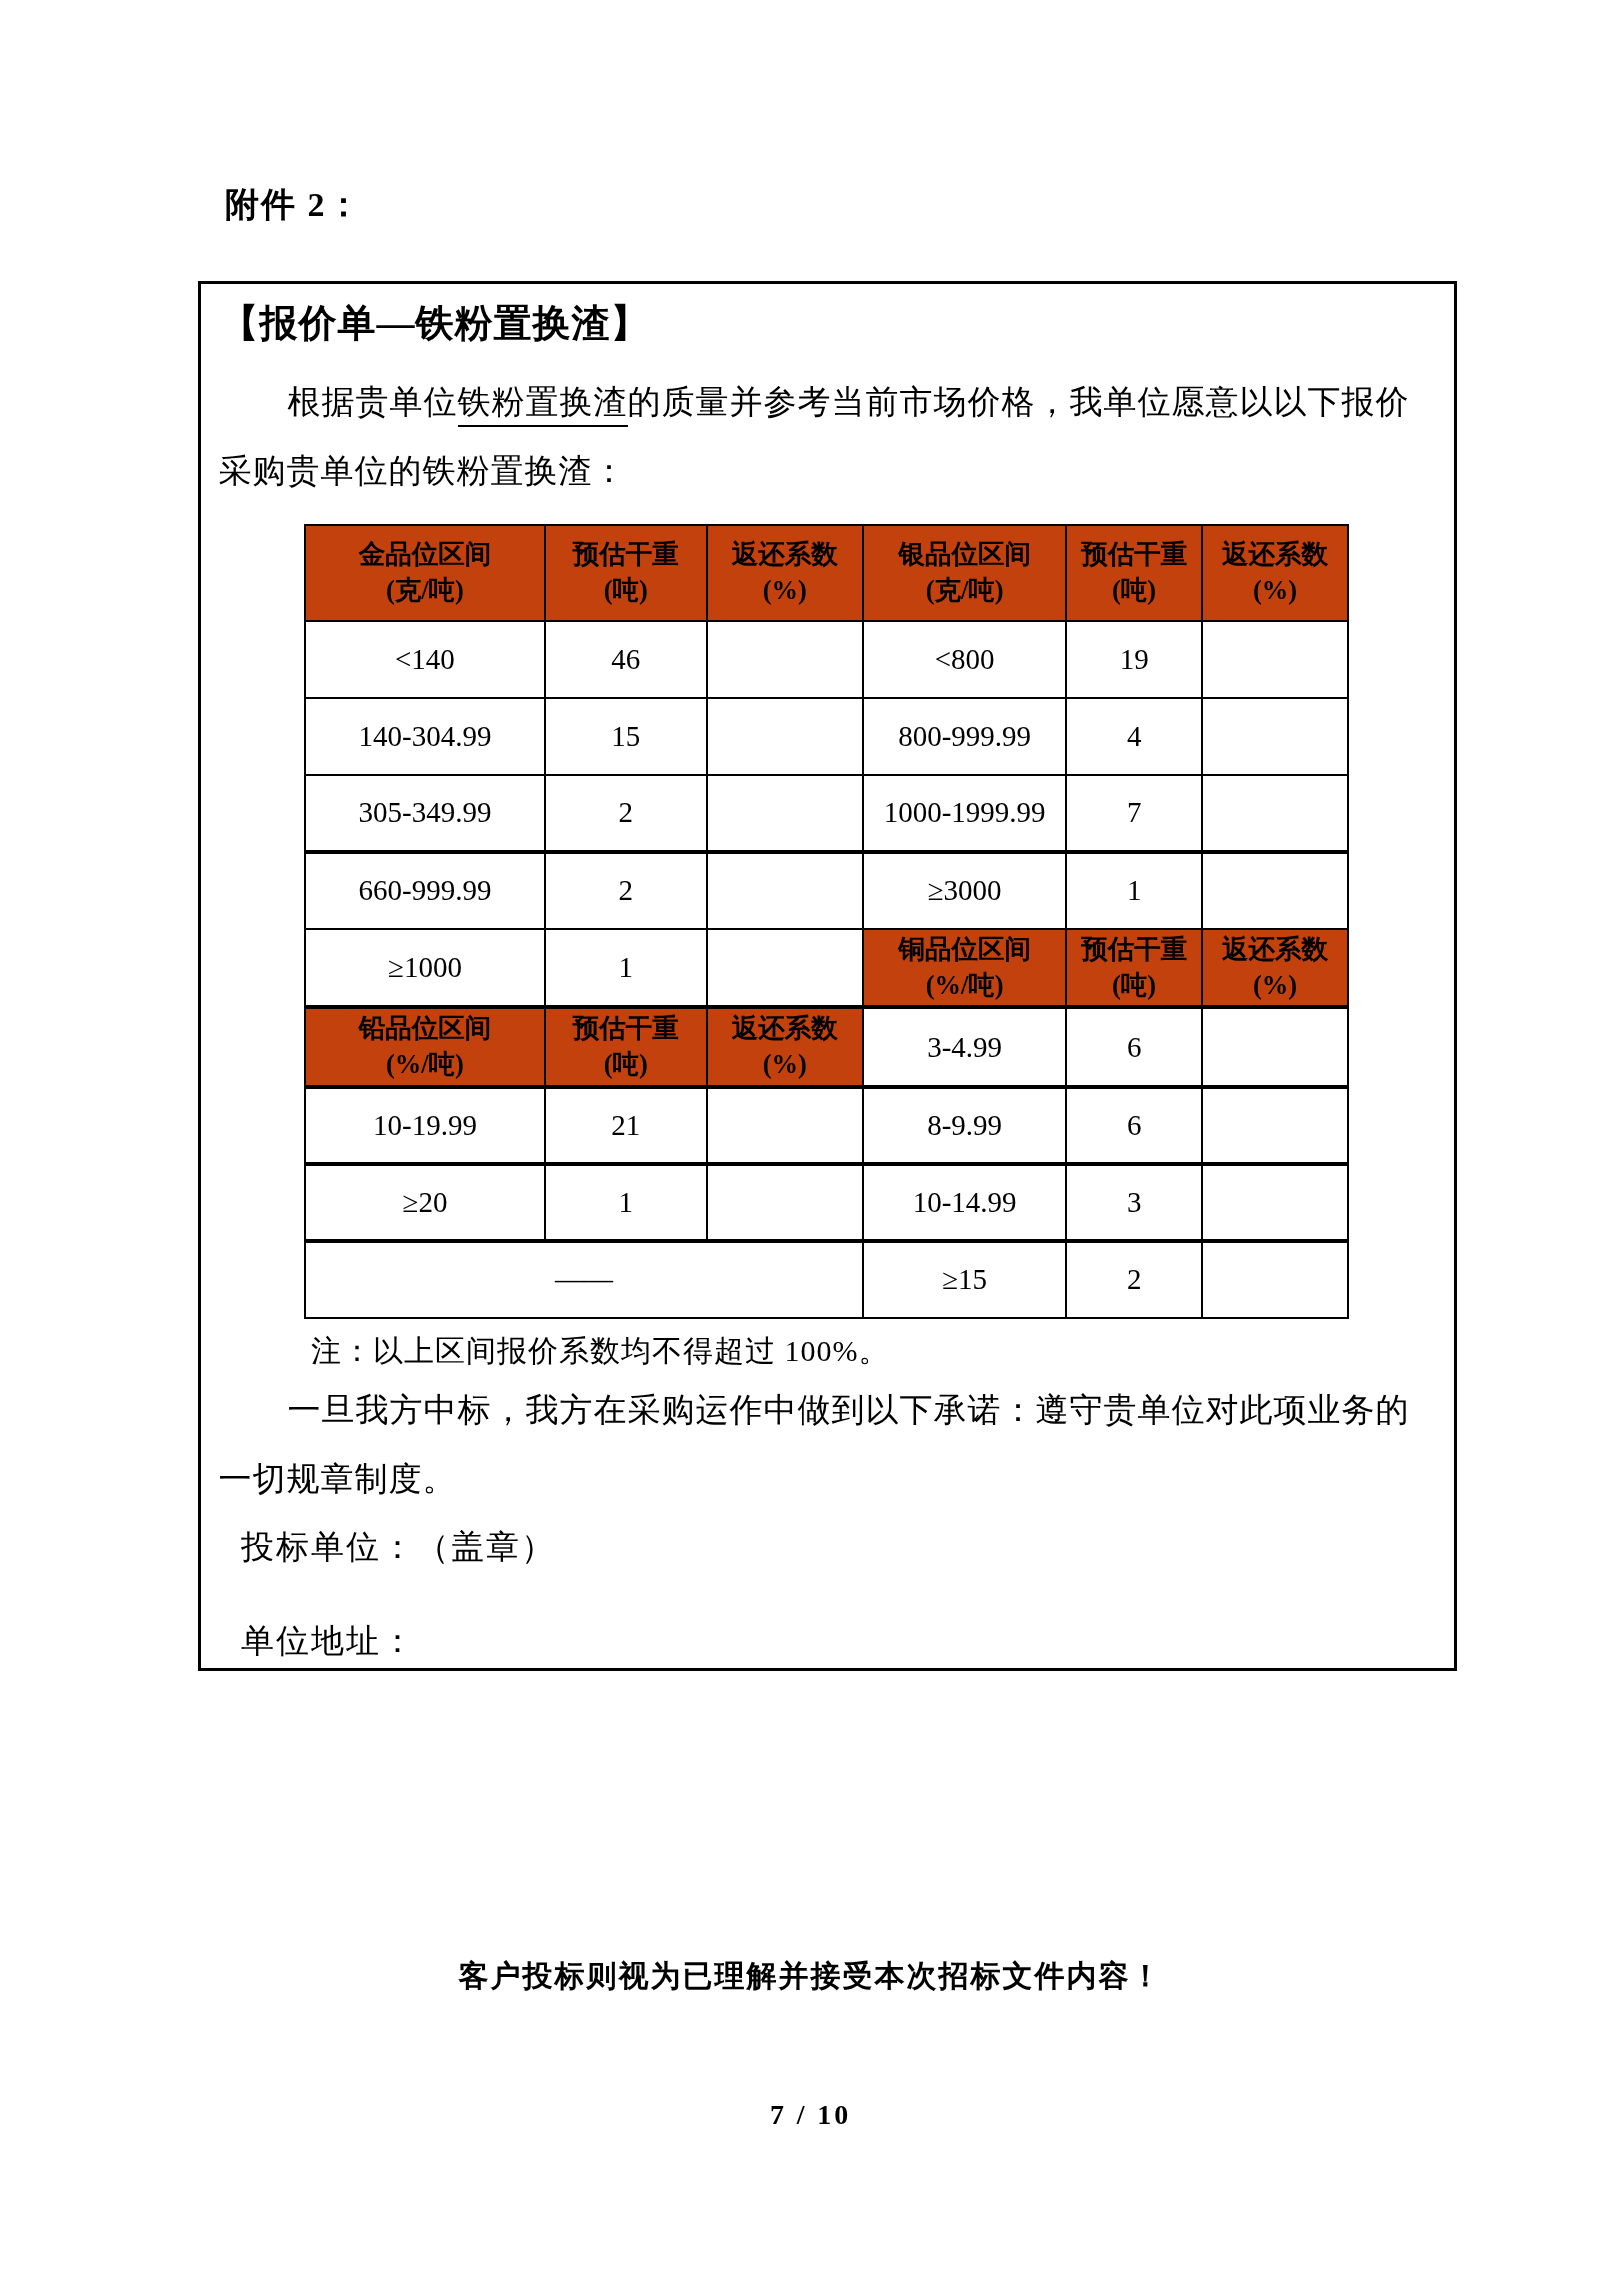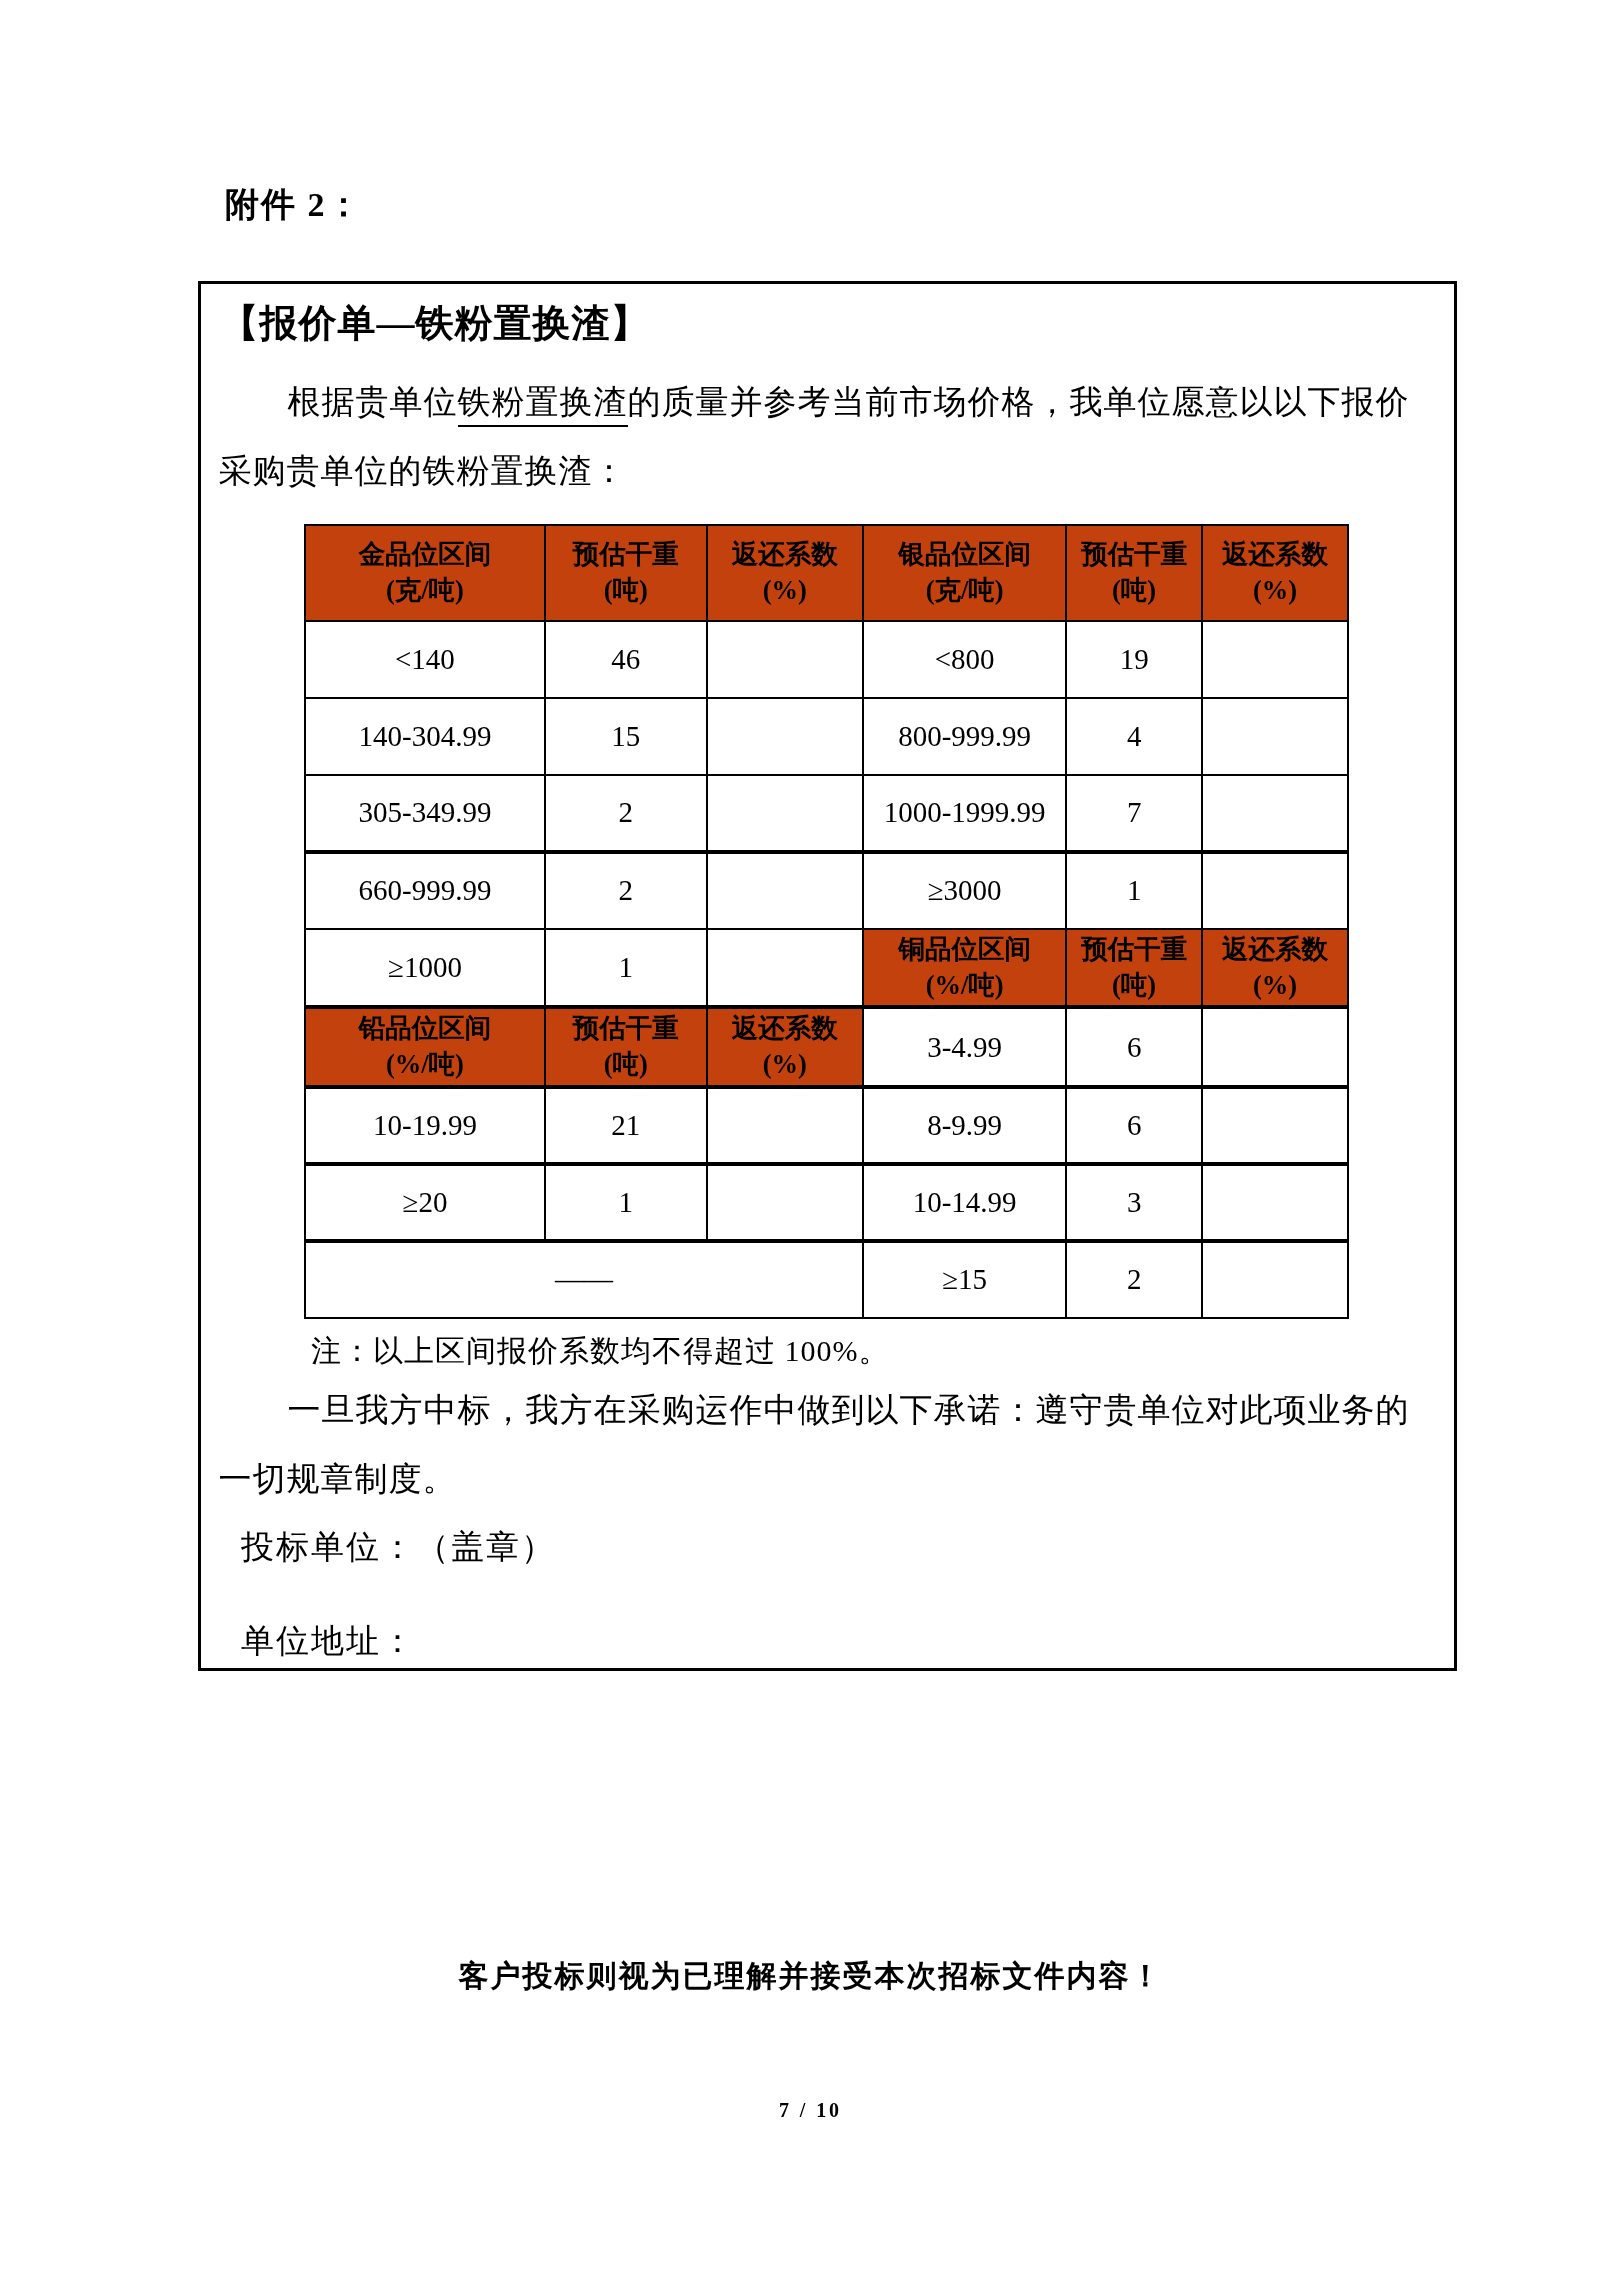--- a/index.html
+++ b/index.html
@@ -56,21 +56,21 @@
     margin-left:40px; font-size:33px; line-height:45px; letter-spacing:2px;
   }
   .field-first{ margin-top:11.8px; }
   .field-gap{ margin-top:49px; }
   .footer-note{
     position:absolute; top:1956px; left:0; width:100%;
     text-align:center; font-size:30px; font-weight:bold; letter-spacing:2px;
   }
   .page-number{
     position:absolute; top:2099px; left:0; width:100%;
-    text-align:center; font-size:20px; font-weight:bold; letter-spacing:2.9px;
+    text-align:center; font-size:28px; font-weight:bold; letter-spacing:2.9px;
   }
 </style>
 </head>
 <body>
 
 <div class="attachment-label">附件 2：</div>
 
 <div class="quote-box">
   <div class="quote-title">【报价单—铁粉置换渣】</div>
 

